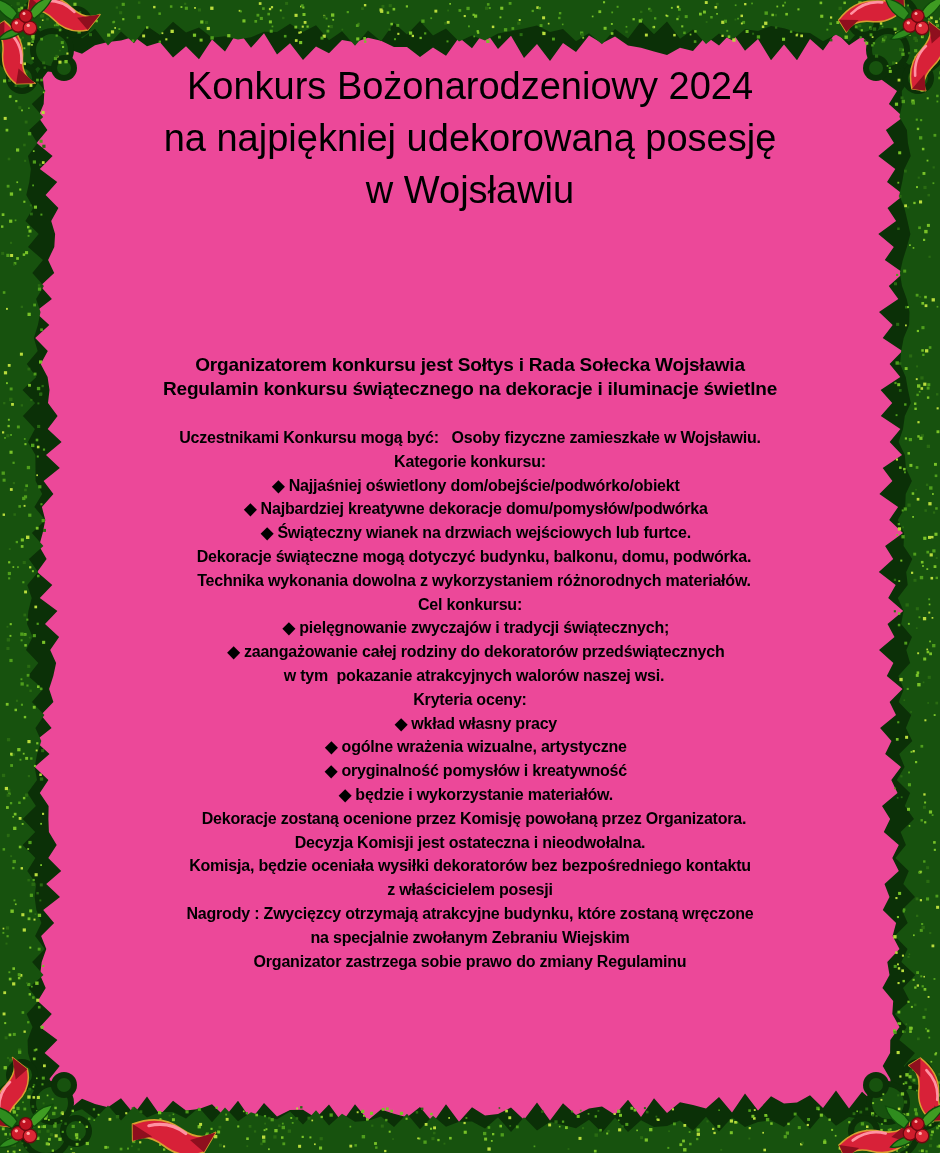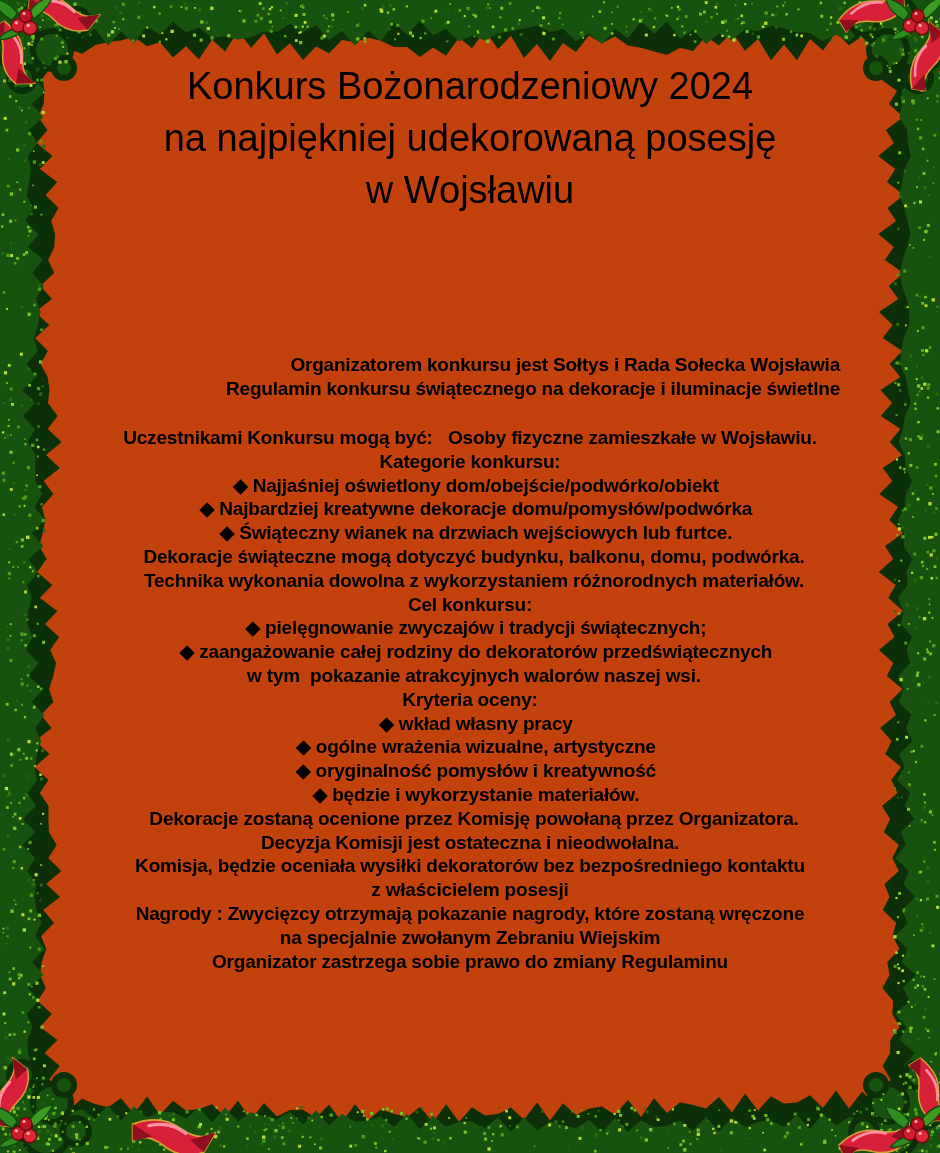--- a/index.html
+++ b/index.html
@@ -1,19 +1,19 @@
 <!DOCTYPE html>
 <html><head>
 <meta charset="utf-8">
 <style>
   html,body{margin:0;padding:0;background:#888;}
   .page{
     position:relative;
     width:940px;height:1153px;
-    background:#c2410c;
+    background:#ec4899;
     overflow:hidden;
     font-family:"Liberation Sans", sans-serif;
     color:#000;
     margin:0 auto;
   }
   #garland{position:absolute;left:0;top:0;width:940px;height:1153px;pointer-events:none;}
   .content{
     position:absolute;left:100px;top:0;width:740px;
   }
   .title{
@@ -21,31 +21,31 @@
     text-align:center;
     font-size:38px;
     line-height:52px;
     font-weight:400;
     letter-spacing:0;
   }
   .intro{
     font-weight:bold;
     font-size:19px;
     line-height:24px;
-    text-align:right;
+    text-align:center;
     letter-spacing:-0.2px;
     white-space:pre-wrap;
     margin:0;
   }
   .intro-1{margin-top:137px;}
   .intro-2{}
   .rules{margin-top:25px;}
   .rule-line{
     font-weight:bold;
-    font-size:19px;
+    font-size:16px;
     line-height:23.8px;
     letter-spacing:-0.2px;
     white-space:pre-wrap;
   }
   .rule-line.center{text-align:center;}
   .rule-line.left{text-align:center;padding-left:8px;}
   .rule-line.left.bullet{padding-left:12px;}
 </style>
 </head>
 <body>
@@ -1603,19 +1603,19 @@
         <div class="rule-line left">w tym  pokazanie atrakcyjnych walorów naszej wsi.</div>
         <div class="rule-line center">Kryteria oceny:</div>
         <div class="rule-line left bullet">◆ wkład własny pracy</div>
         <div class="rule-line left bullet">◆ ogólne wrażenia wizualne, artystyczne</div>
         <div class="rule-line left bullet">◆ oryginalność pomysłów i kreatywność</div>
         <div class="rule-line left bullet">◆ będzie i wykorzystanie materiałów.</div>
         <div class="rule-line left">Dekoracje zostaną ocenione przez Komisję powołaną przez Organizatora.</div>
         <div class="rule-line center">Decyzja Komisji jest ostateczna i nieodwołalna.</div>
         <div class="rule-line center">Komisja, będzie oceniała wysiłki dekoratorów bez bezpośredniego kontaktu</div>
         <div class="rule-line center">z właścicielem posesji</div>
-        <div class="rule-line center">Nagrody : Zwycięzcy otrzymają pokazanie nagrody, które zostaną wręczone</div>
+        <div class="rule-line center">Nagrody : Zwycięzcy otrzymają atrakcyjne budynku, które zostaną wręczone</div>
         <div class="rule-line center">na specjalnie zwołanym Zebraniu Wiejskim</div>
         <div class="rule-line center">Organizator zastrzega sobie prawo do zmiany Regulaminu</div>
       </div>
   </div>
 
 </div>
 
 </body></html>

